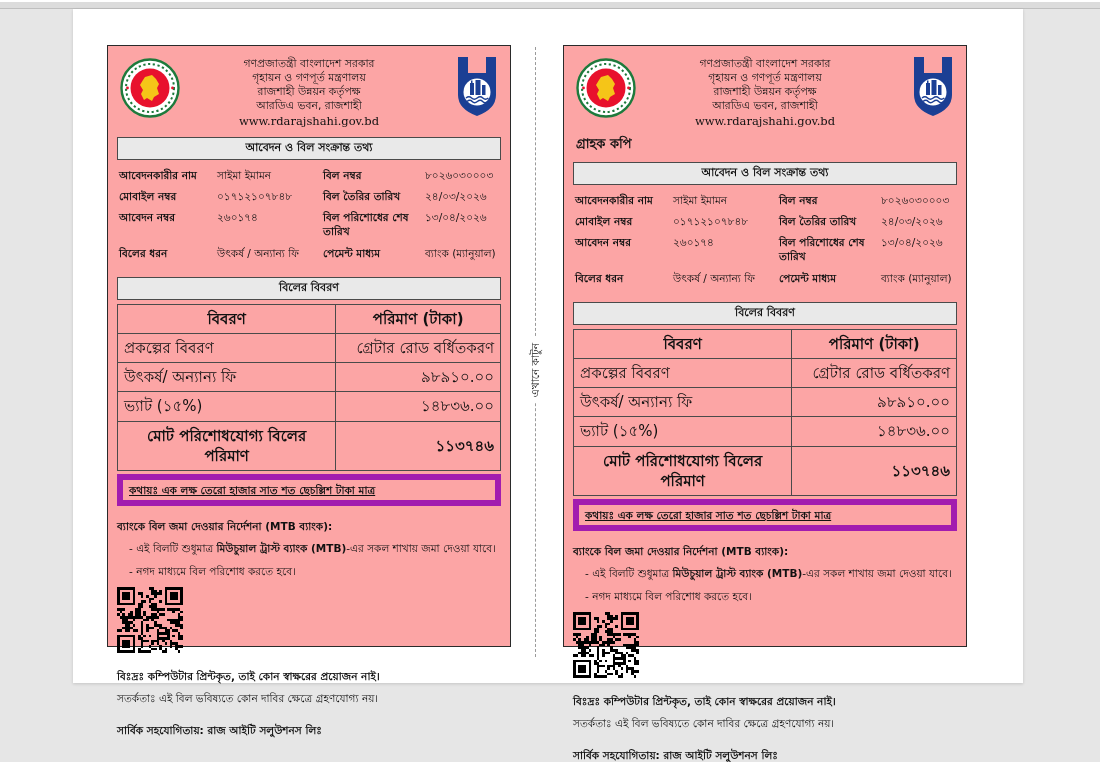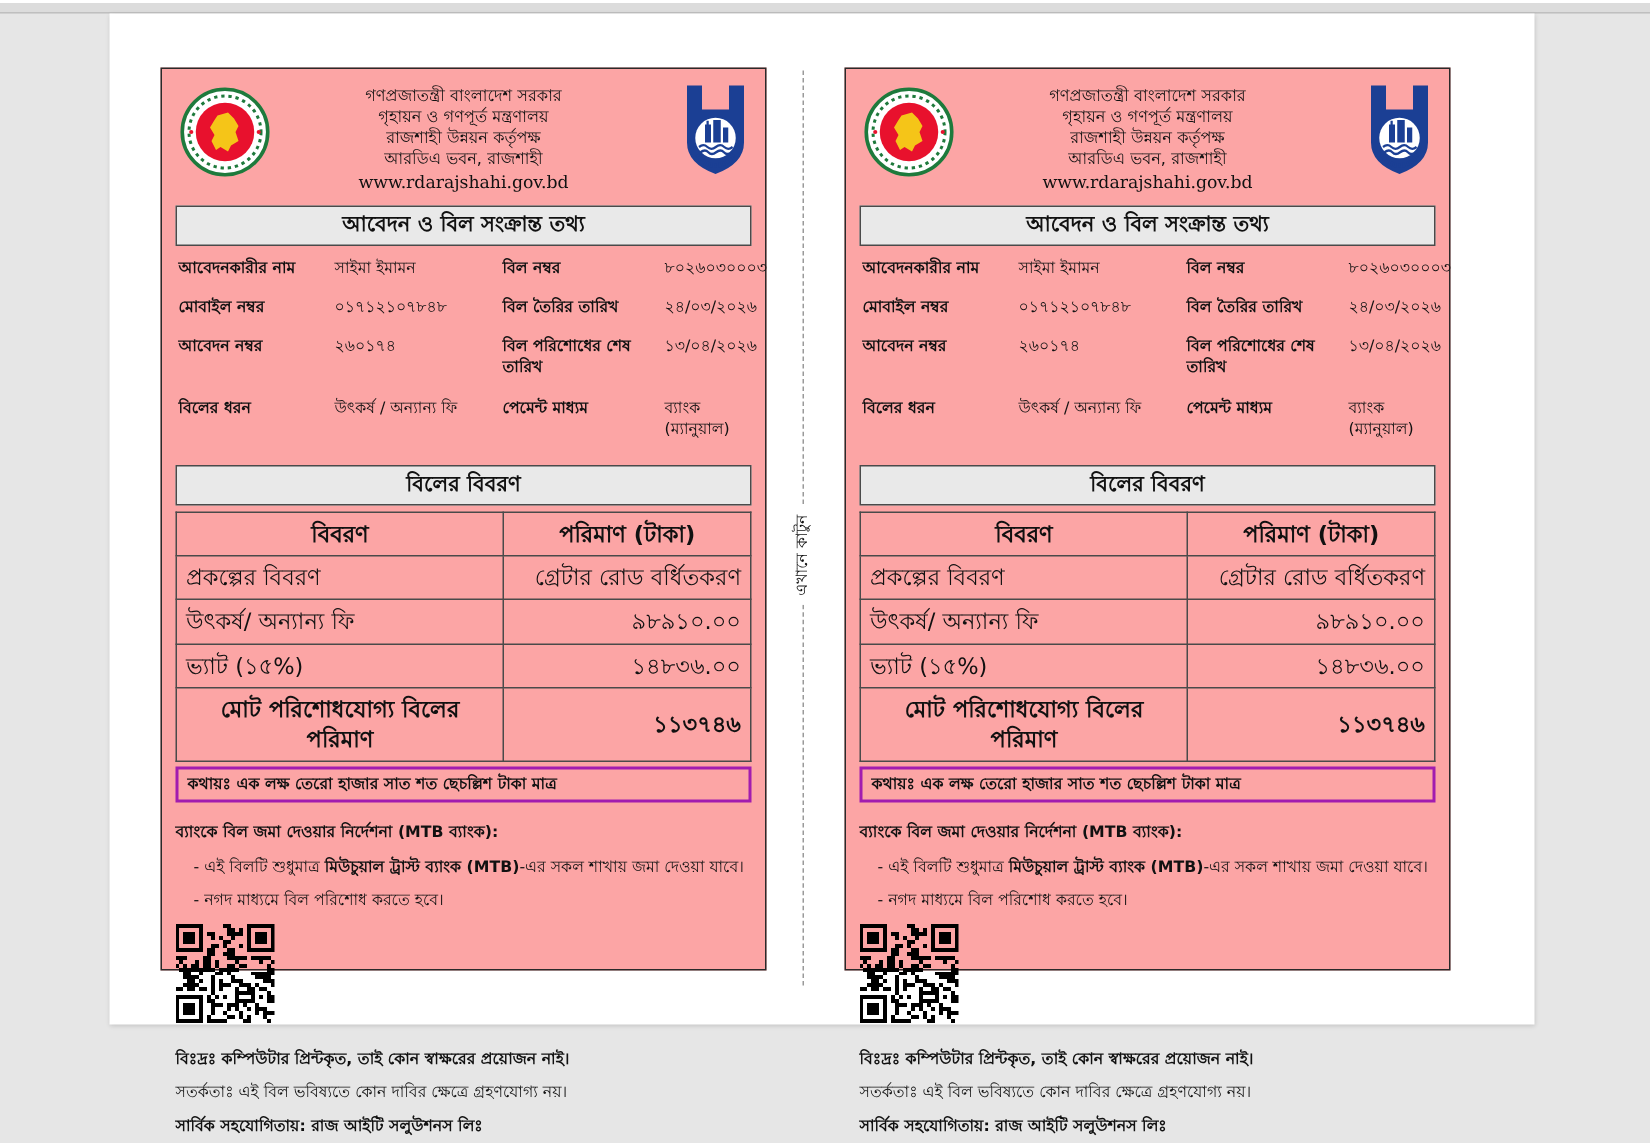--- a/index.html
+++ b/index.html
@@ -31,55 +31,56 @@
   .emblem { position:absolute; left:3px; top:4px; }
   .rda    { position:absolute; right:1px; top:2px; }
   .org-block { width:250px; margin:0 auto; text-align:center; padding-top:3px; }
   .org-line { font-size:10.8px; line-height:14px; }
   .website  { font-family:"DejaVu Serif", serif; font-size:11.5px; line-height:16px; }
 
   .copy-title { font-weight:bold; font-size:13px; margin:7px 0 0 3px; height:18px; }
 
   .bar {
     margin-top:9px; border:1px solid #4a4a4a; background:#e9e9e9;
-    text-align:center; font-weight:bold; font-size:14px; padding:3px 0;
+    text-align:center; font-weight:bold; font-size:11px; padding:3px 0;
   }
   .bar.second { margin-top:11px; }
 
   .fields {
     display:grid; grid-template-columns:92px 100px 96px 1fr;
-    column-gap:6px; row-gap:7px; padding:8px 2px 6px 2px; align-items:start;gap:12px;
+    column-gap:6px; row-gap:7px; padding:8px 2px 6px 2px; align-items:start;
   }
   .flabel { font-weight:bold; }
   .fvalue { }
 
   table.bill {
     width:100%; border-collapse:collapse; margin-top:4px;
     font-size:15px;
   }
   table.bill th, table.bill td { border:1px solid #4a4a4a; padding:4px 6px; }
   table.bill th { font-weight:bold; text-align:center; }
   td.desc { text-align:left; width:57%; }
   td.amt  { text-align:right; }
   tr.total td { font-weight:bold; }
   tr.total td.desc { text-align:center; }
   .words-box {
-    border:2px solid #a21caf; margin-top:3px; padding:3px 6px;
+    border:6px solid #a21caf; margin-top:3px; padding:3px 6px;
     font-weight:bold;
+    text-decoration:underline;
   }
 
   .instr-head { font-weight:bold; margin-top:13px; }
   .instr-li   { margin-top:8px; margin-left:12px; }
   .instr-li b { font-weight:bold; }
 
   .qr-wrap { margin-top:9px; }
 
   .foot-note    { font-weight:bold; margin-top:13px; }
   .foot-caution { margin-top:8px; }
-  .foot-credit  { font-weight:bold; margin-top:8px; }
+  .foot-credit  { font-weight:bold; margin-top:18px; }
 
   .cut-line {
     position:absolute; left:462px; top:38px; height:610px; width:0;
     border-left:1.6px dashed #9a9a9a;
   }
   .cut-label {
     position:absolute; left:-9px; top:290px;
     background:#fff; padding:6px 0;
     writing-mode:vertical-rl; transform:rotate(180deg);
     font-size:10.5px; color:#111; white-space:nowrap;
@@ -115,20 +116,21 @@
         <rect x="16" y="27" width="4" height="12" fill="#1b3f94"></rect>
         <rect x="21.5" y="24" width="5" height="15" fill="#1b3f94"></rect>
         <rect x="28" y="29" width="3.5" height="10" fill="#1b3f94"></rect>
         <rect x="17" y="24.5" width="1.5" height="3" fill="#1b3f94"></rect>
         <path d="M12 42 q3 -2.4 5.6 0 t5.6 0 t5.6 0 t5.6 0" stroke="#1b3f94" stroke-width="1.5" fill="none"></path>
         <path d="M13 45.5 q3 -2.4 5.2 0 t5.2 0 t5.2 0 t5.2 0" stroke="#1b3f94" stroke-width="1.5" fill="none"></path>
         <path d="M11 47 a13.5 13.5 0 0 0 24 0" fill="none" stroke="#1b3f94" stroke-width="3" stroke-dasharray="1.6 1.2"></path>
       </svg>
     </div>
 
+    <div class="copy-title">গ্রাহক কপি</div>
 
     <div class="bar">আবেদন ও বিল সংক্রান্ত তথ্য</div>
 
     <div class="fields">
       <div class="flabel">আবেদনকারীর নাম</div>
       <div class="fvalue">সাইমা ইমামন</div>
       <div class="flabel">বিল নম্বর</div>
       <div class="fvalue">৮০২৬০৩০০০৩</div>
 
       <div class="flabel">মোবাইল নম্বর</div>

